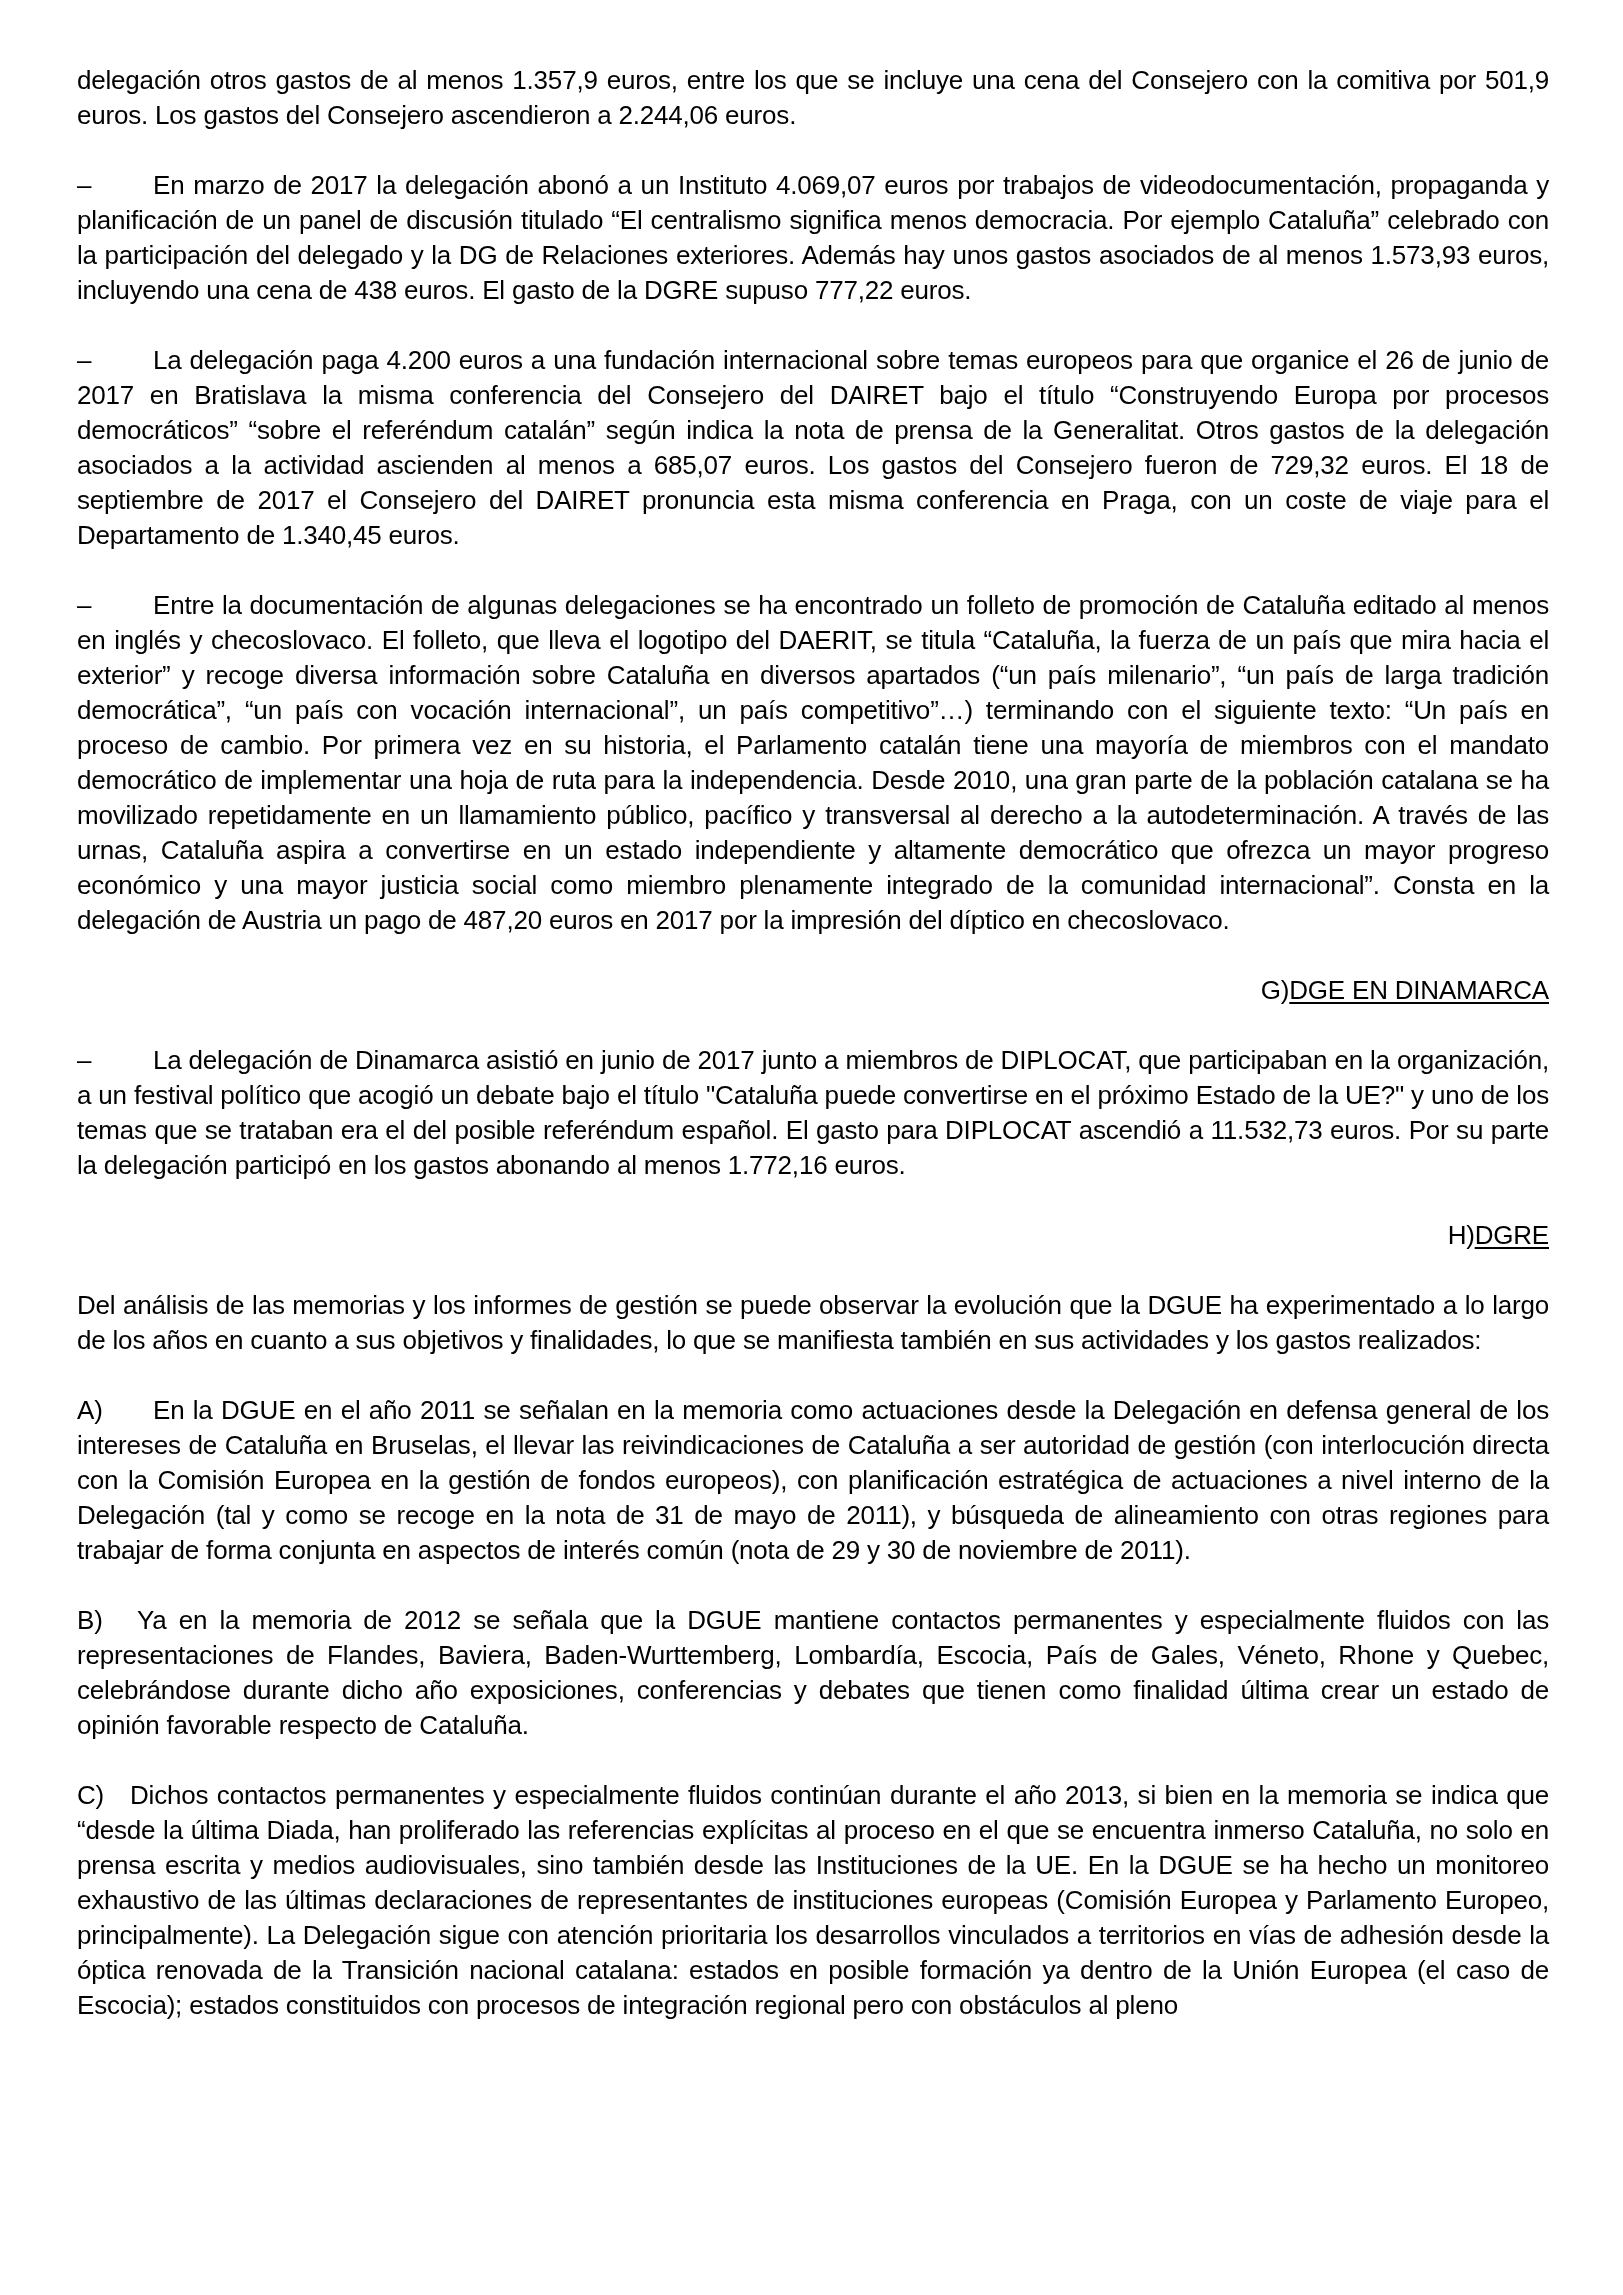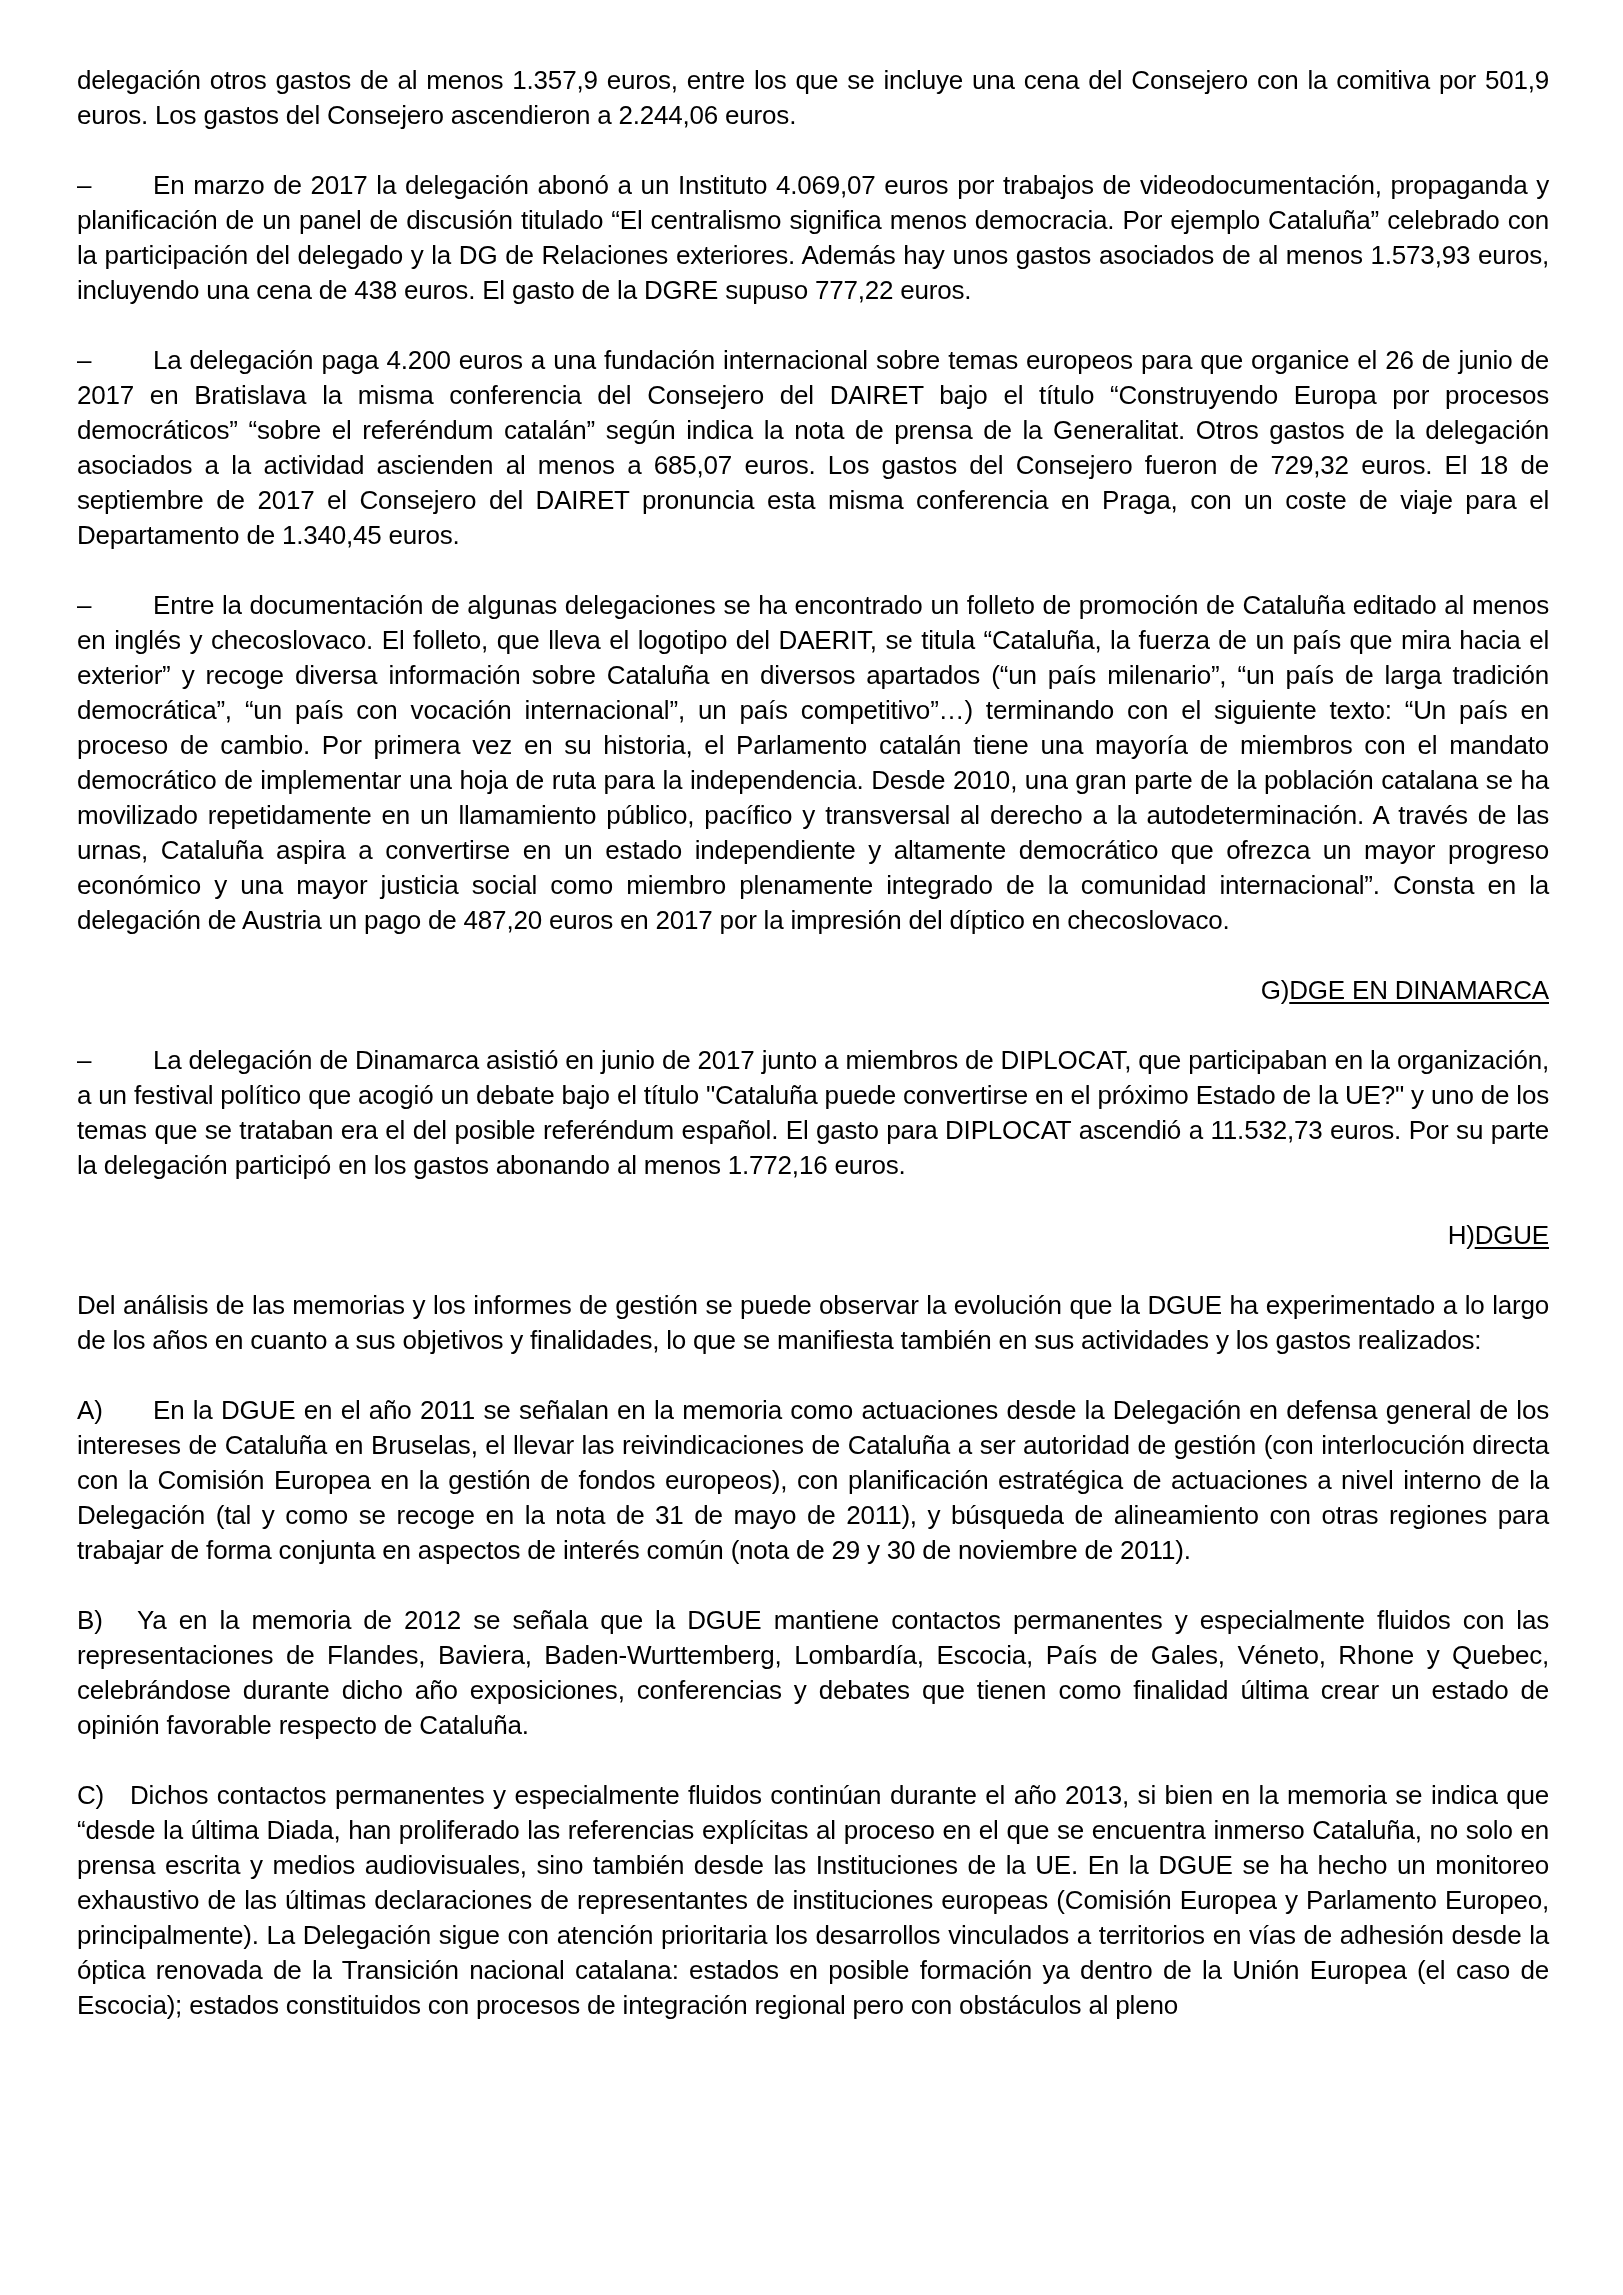--- a/index.html
+++ b/index.html
@@ -54,21 +54,21 @@
 
   <div class="heading">
     <span class="heading-letter">G)</span><span class="heading-title">DGE EN DINAMARCA</span>
   </div>
 
   <p>
     <span class="bullet-marker">–</span><span>La delegación de Dinamarca asistió en junio de 2017 junto a miembros de DIPLOCAT, que participaban en la organización, a un festival político que acogió un debate bajo el título "Cataluña puede convertirse en el próximo Estado de la UE?" y uno de los temas que se trataban era el del posible referéndum español. El gasto para DIPLOCAT ascendió a 11.532,73 euros. Por su parte la delegación participó en los gastos abonando al menos 1.772,16 euros.</span>
   </p>
 
   <div class="heading">
-    <span class="heading-letter">H)</span><span class="heading-title">DGUE</span>
+    <span class="heading-letter">H)</span><span class="heading-title">DGRE</span>
   </div>
 
   <p>Del análisis de las memorias y los informes de gestión se puede observar la evolución que la DGUE ha experimentado a lo largo de los años en cuanto a sus objetivos y finalidades, lo que se manifiesta también en sus actividades y los gastos realizados:</p>
 
   <p>
     <span class="list-letter">A)</span><span>En la DGUE en el año 2011 se señalan en la memoria como actuaciones desde la Delegación en defensa general de los intereses de Cataluña en Bruselas, el llevar las reivindicaciones de Cataluña a ser autoridad de gestión (con interlocución directa con la Comisión Europea en la gestión de fondos europeos), con planificación estratégica de actuaciones a nivel interno de la Delegación (tal y como se recoge en la nota de 31 de mayo de 2011), y búsqueda de alineamiento con otras regiones para trabajar de forma conjunta en aspectos de interés común (nota de 29 y 30 de noviembre de 2011).</span>
   </p>
 
   <p>
     <span class="list-letter narrow">B)</span><span>Ya en la memoria de 2012 se señala que la DGUE mantiene contactos permanentes y especialmente fluidos con las representaciones de Flandes, Baviera, Baden-Wurttemberg, Lombardía, Escocia, País de Gales, Véneto, Rhone y Quebec, celebrándose durante dicho año exposiciones, conferencias y debates que tienen como finalidad última crear un estado de opinión favorable respecto de Cataluña.</span>

